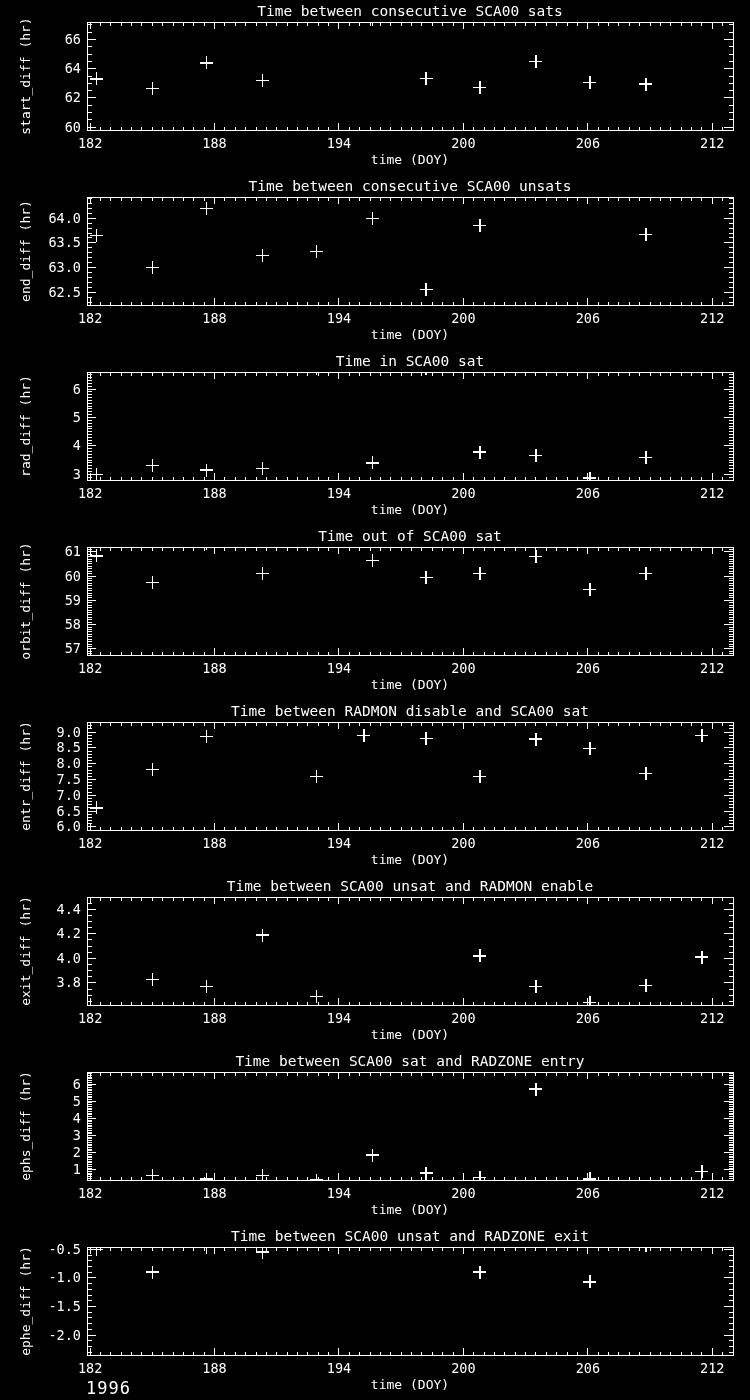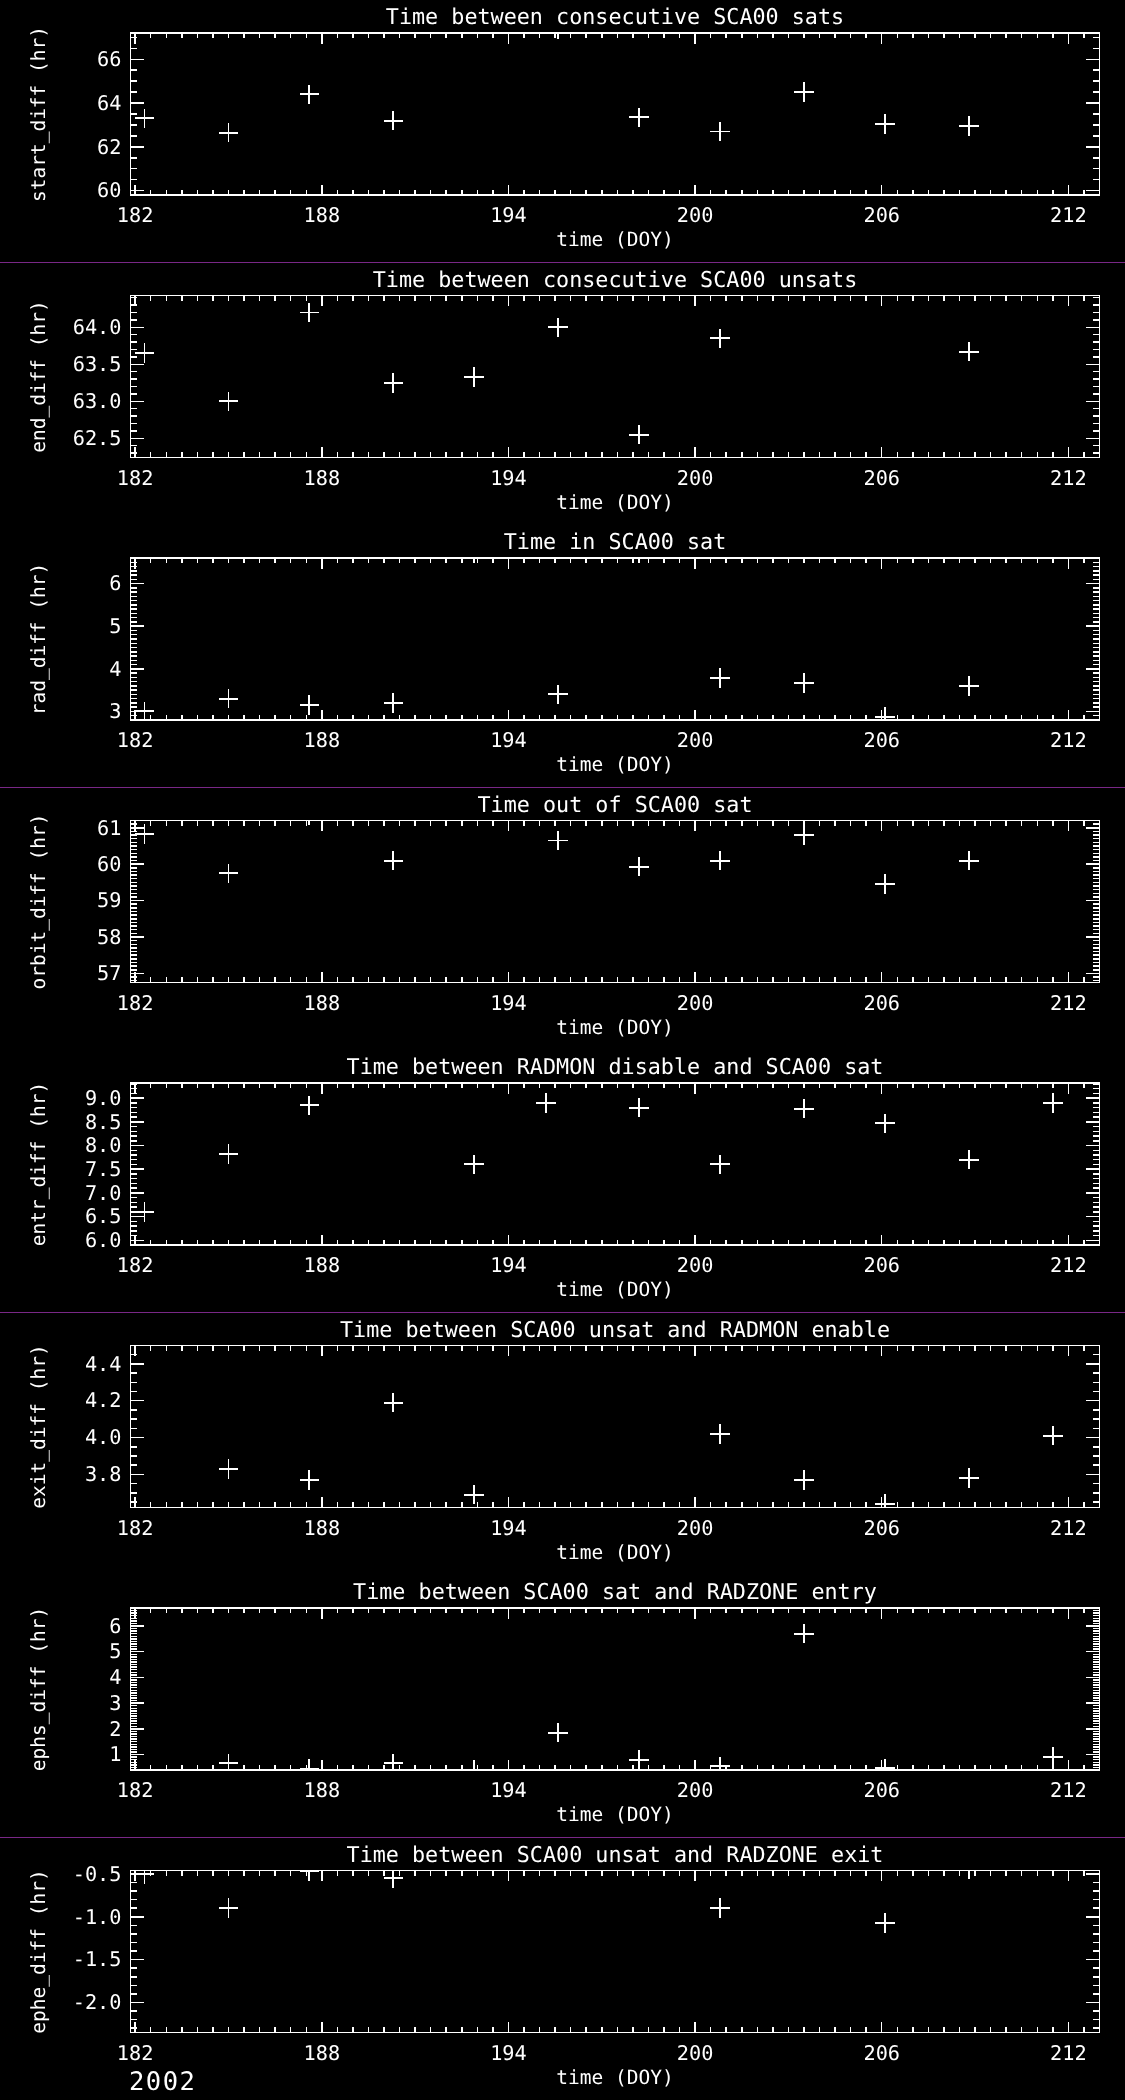--- a/index.html
+++ b/index.html
@@ -1992,14 +1992,14 @@
           <path d="M89.83226324237596 24.285714285714292 H102.83226324237596 M96.33226324237596 17.785714285714292 V30.785714285714292" fill="none"></path>
           <path d="M145.8258426966293 47.14285714285714 H158.8258426966293 M152.3258426966293 40.64285714285714 V53.64285714285714" fill="none"></path>
           <path d="M199.74558587479933 22.571428571428584 H212.74558587479933 M206.24558587479933 16.071428571428584 V29.071428571428584" fill="none"></path>
           <path d="M255.73916532905332 27.142857142857153 H268.7391653290533 M262.2391653290533 20.642857142857153 V33.64285714285715" fill="none"></path>
           <path d="M473.4919743178173 47.14285714285714 H486.4919743178173 M479.9919743178173 40.64285714285714 V53.64285714285714" fill="none"></path>
           <path d="M583.4052969502407 56.85714285714286 H596.4052969502407 M589.9052969502407 50.35714285714286 V63.35714285714286" fill="none"></path>
           <path d="M639.3988764044946 20.857142857142847 H652.3988764044946 M645.8988764044946 14.357142857142847 V27.357142857142847" fill="none"></path>
         </g>
       </svg>
     </section>
-  <div class="year-label">2002</div>
+  <div class="year-label">1996</div>
 </div>
 
 </body></html>

